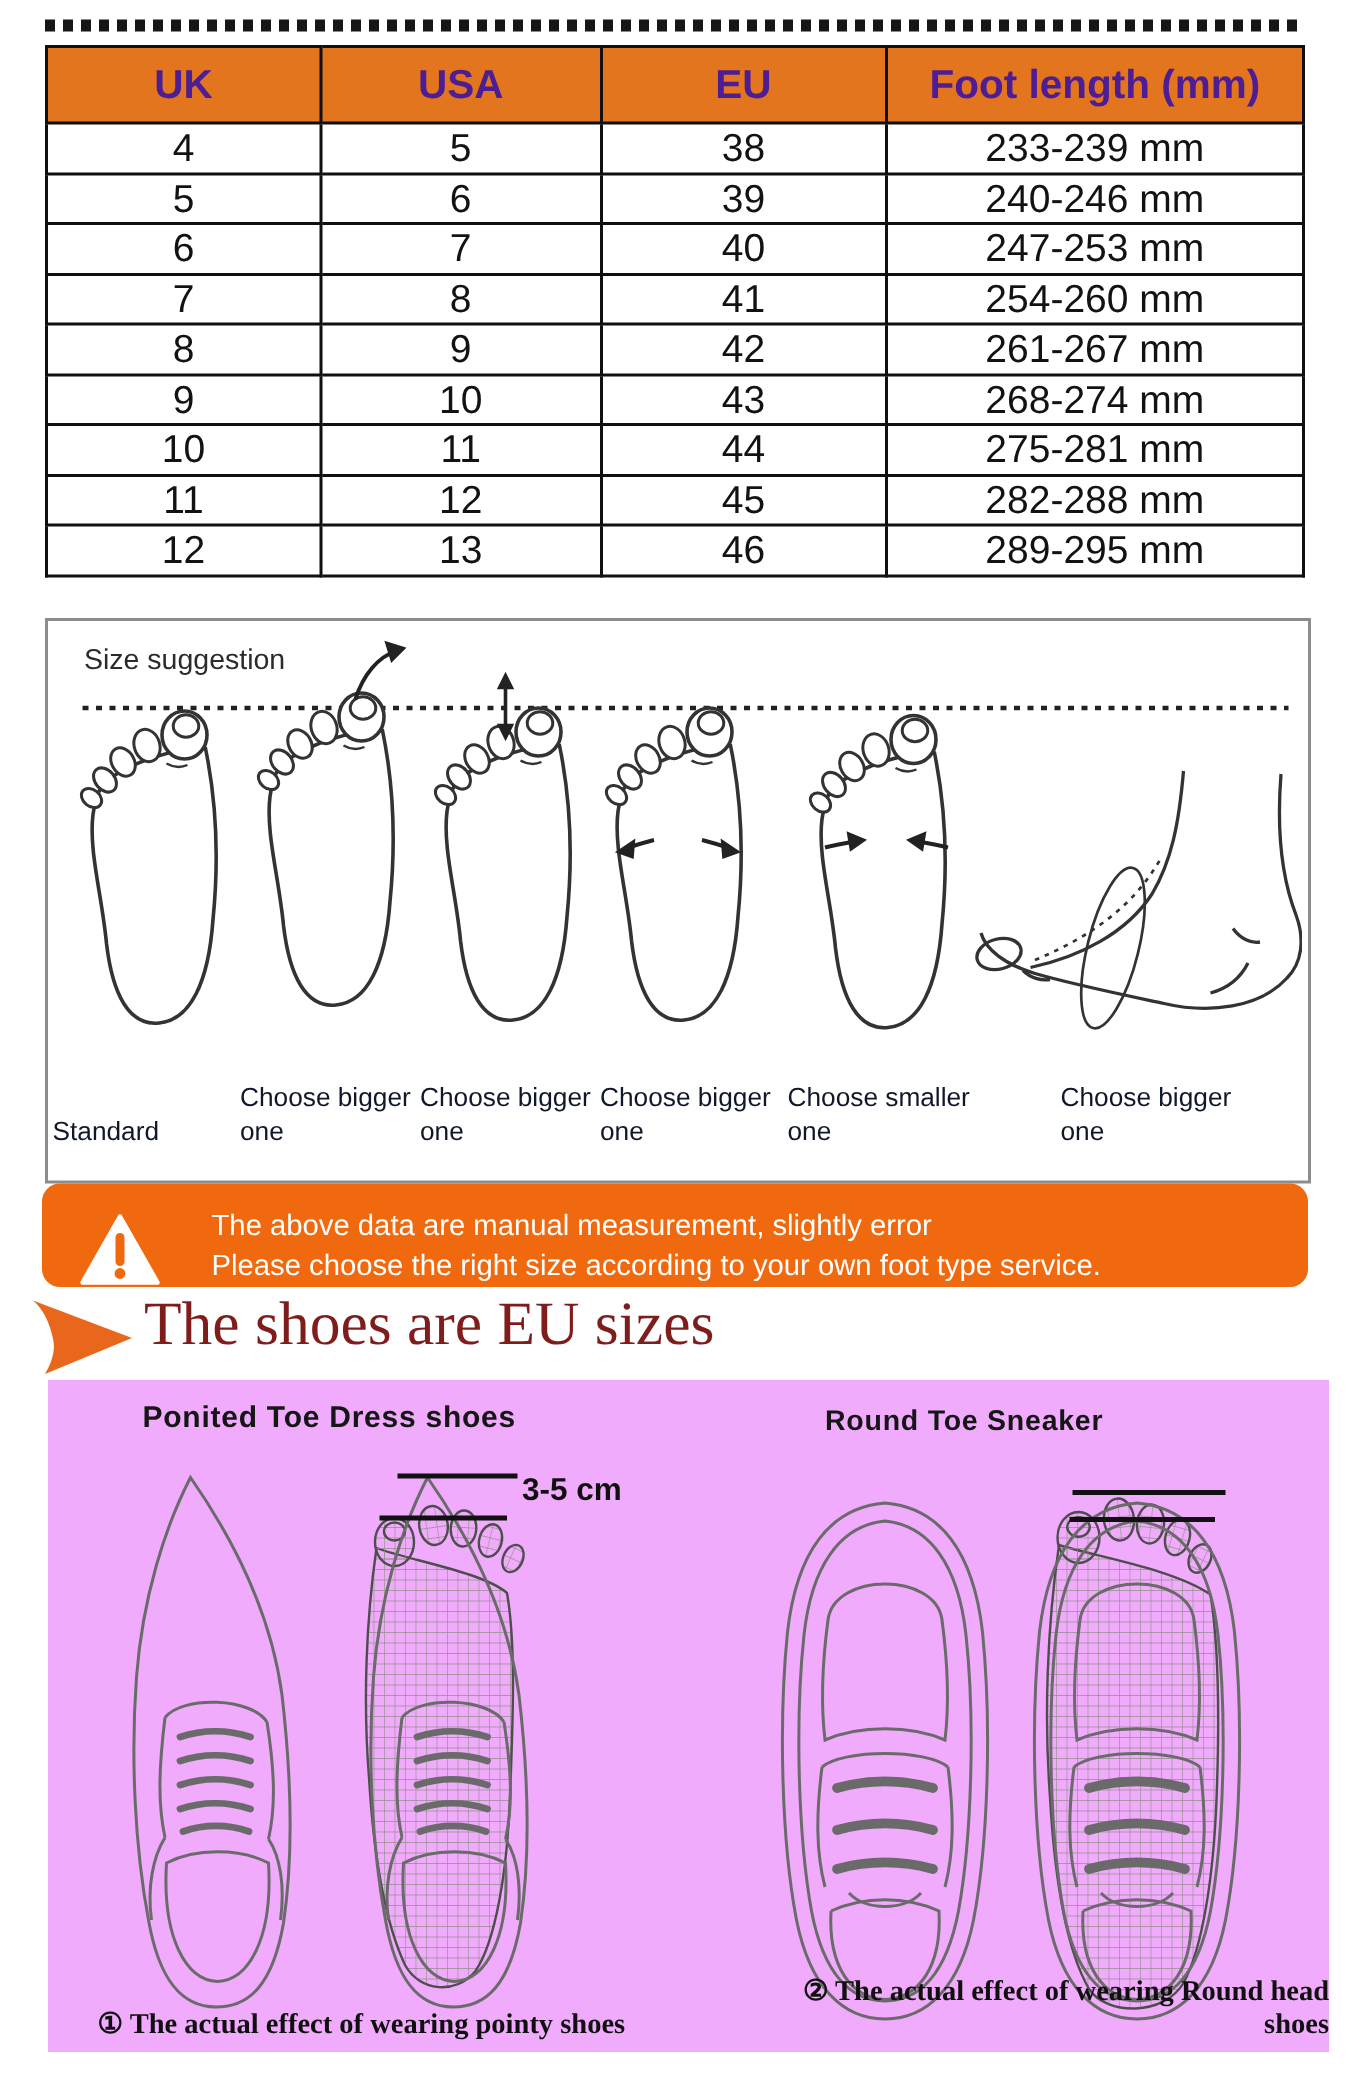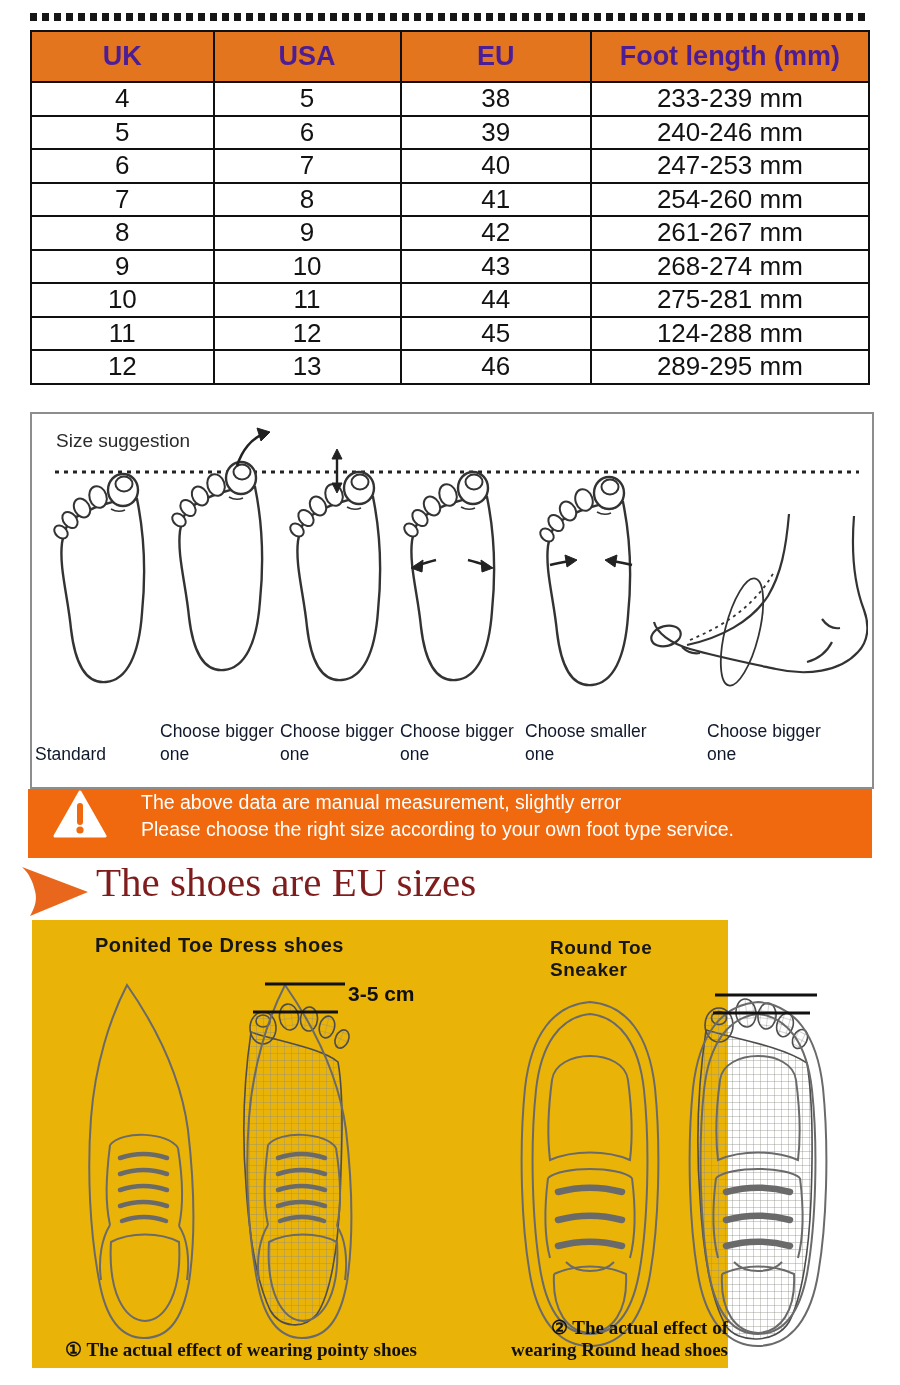--- a/index.html
+++ b/index.html
@@ -30,31 +30,31 @@
     color:#0f172a;line-height:1.28;}
   .foot-label:nth-child(1){left:3px;}
   .foot-label:nth-child(2){left:128px;}
   .foot-label:nth-child(3){left:248px;}
   .foot-label:nth-child(4){left:368px;}
   .foot-label:nth-child(5){left:493px;}
   .foot-label:nth-child(6){left:675px;}
 
   
   .warning-banner{position:absolute;left:28px;top:789px;width:844px;height:69px;
-    background:#f0690f;display:flex;align-items:flex-start;}
+    background:#f0690f;display:flex;align-items:flex-end;border-radius:12px;}
   .warning-icon{margin-left:25px;flex:0 0 auto;}
   .warning-text{margin-left:34px;color:#fff;font-size:19.5px;line-height:1.38;}
 
   
   .eu-arrow{position:absolute;left:20px;top:866px;}
   .eu-heading{position:absolute;left:96px;top:858px;font-family:"Liberation Serif",serif;
     font-size:41px;color:#7f1d1d;}
 
   
-  .shoe-panel{position:absolute;left:32px;top:920px;width:696px;height:448px;background:#eab308;}
+  .shoe-panel{position:absolute;left:32px;top:920px;width:854px;height:448px;background:#f0abfc;}
   .panel-svg{position:absolute;left:0;top:0;}
   .panel-title-left{position:absolute;left:63px;top:14px;font-size:20px;font-weight:bold;color:#161616;letter-spacing:.5px;}
   .panel-title-right{position:absolute;left:518px;top:17px;font-size:19px;font-weight:bold;color:#161616;letter-spacing:.5px;}
   .gap-label{position:absolute;left:316px;top:62px;font-size:21px;font-weight:bold;color:#101010;}
   .caption{position:absolute;bottom:7px;font-family:"Liberation Serif",serif;font-weight:bold;
     font-size:19px;color:#101010;text-align:right;}
   .caption-left{left:33px;}
   .caption-right{left:472px;}
 </style>
 </head>
@@ -119,21 +119,21 @@
         <tr>
           <td>10</td>
           <td>11</td>
           <td>44</td>
           <td>275-281 mm</td>
         </tr>
         <tr>
           <td>11</td>
           <td>12</td>
           <td>45</td>
-          <td>124-288 mm</td>
+          <td>282-288 mm</td>
         </tr>
         <tr>
           <td>12</td>
           <td>13</td>
           <td>46</td>
           <td>289-295 mm</td>
         </tr>
       </tbody>
   </table>
 

